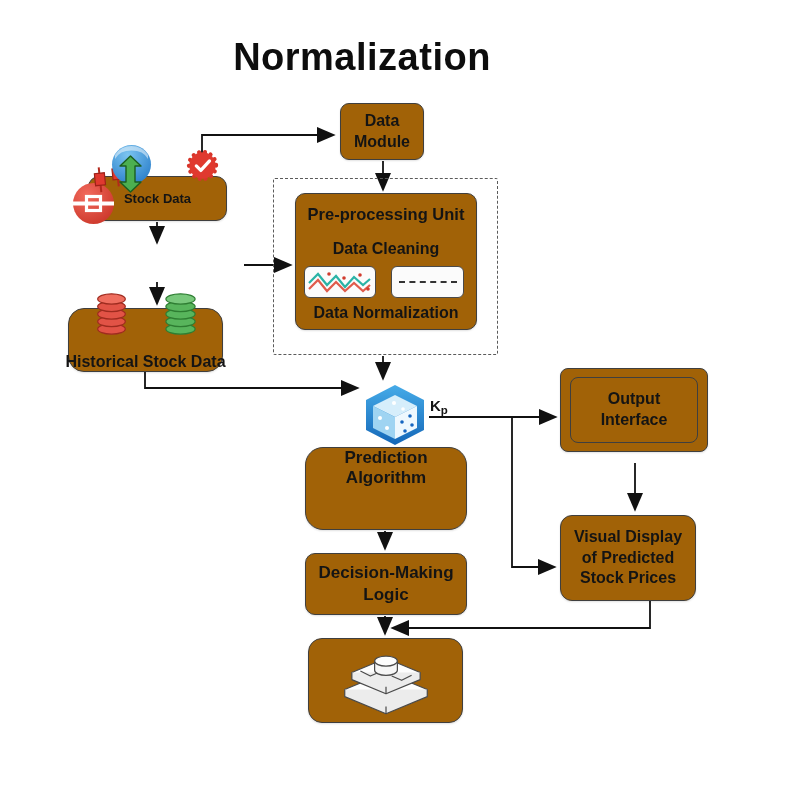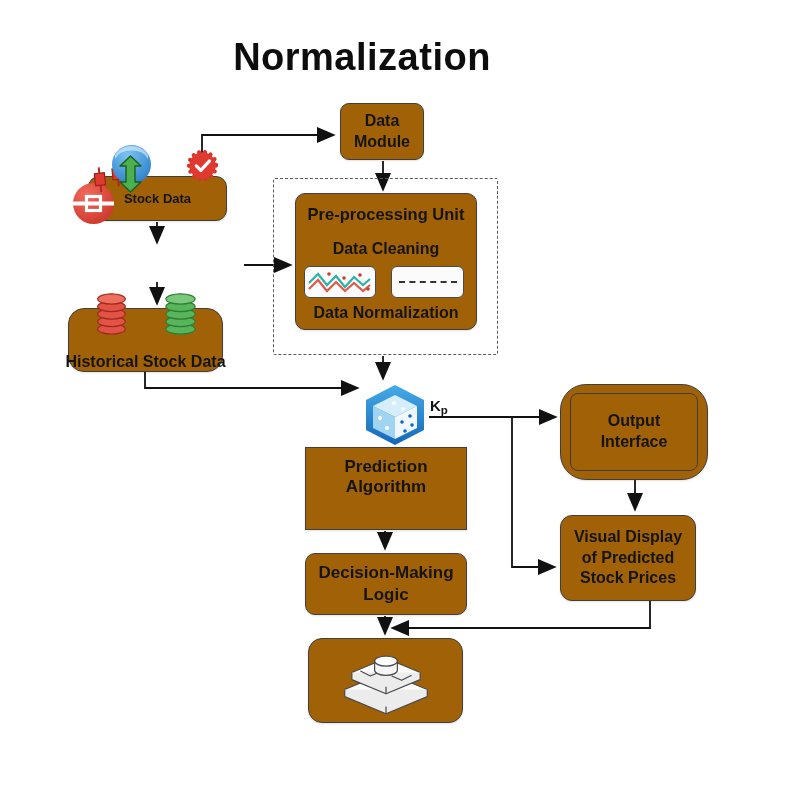--- a/index.html
+++ b/index.html
@@ -22,29 +22,29 @@
             display:block;padding-top:11px;}
   #prep-box .prep-title{font-size:16.5px;font-weight:700;text-align:center;}
   #prep-box .prep-step1{font-size:16px;font-weight:700;text-align:center;margin-top:16px;}
   #prep-box .prep-step2{position:absolute;left:0;right:0;top:110px;font-size:16px;
             font-weight:700;text-align:center;}
   .mini{position:absolute;box-sizing:border-box;background:#fbfbfb;border:1.5px solid #4a4a4a;
         border-radius:6px;}
   #chart-mini{left:8px;top:72px;width:72px;height:32px;}
   #dash-mini{left:95px;top:72px;width:73px;height:32px;display:flex;align-items:center;}
   #dash-mini .dashline{width:58px;height:0;border-top:2px dashed #333;margin:0 auto;}
-  #prediction{left:305px;top:447px;width:162px;height:83px;border-radius:0;
-              display:block;padding-top:9px;}
+  #prediction{left:305px;top:447px;width:162px;height:83px;border-radius:18px;
+              display:block;}
   #prediction .p1{font-size:17px;font-weight:700;text-align:center;}
   #prediction .p2{font-size:17px;font-weight:700;text-align:center;margin:7px auto 0;
                   width:140px;line-height:1.25;}
   #decision{left:305px;top:553px;width:162px;height:62px;border-radius:10px;font-size:17px;}
   #decision .lbl{width:145px;line-height:1.3;}
   #bottom-box{left:308px;top:638px;width:155px;height:85px;border-radius:14px;}
-  #output-outer{left:560px;top:368px;width:148px;height:96px;border-radius:26px;margin-top:16px;}
+  #output-outer{left:560px;top:368px;width:148px;height:84px;border-radius:8px;}
   #output-inner{position:absolute;left:9px;top:8px;right:9px;bottom:8px;border:1.5px solid #3f3f3f;
                 border-radius:8px;display:flex;align-items:center;justify-content:center;}
   #output-inner .lbl{width:90px;font-size:16px;font-weight:700;line-height:1.3;}
   #visual{left:560px;top:515px;width:136px;height:86px;border-radius:12px;font-size:16px;}
   #visual .lbl{width:122px;line-height:1.3;}
   .icon{position:absolute;}
   #kp{position:absolute;left:430px;top:397px;font-weight:700;font-size:15px;}
   #kp .sub{font-size:11.5px;vertical-align:-3px;}
   svg{display:block;}
 </style>

